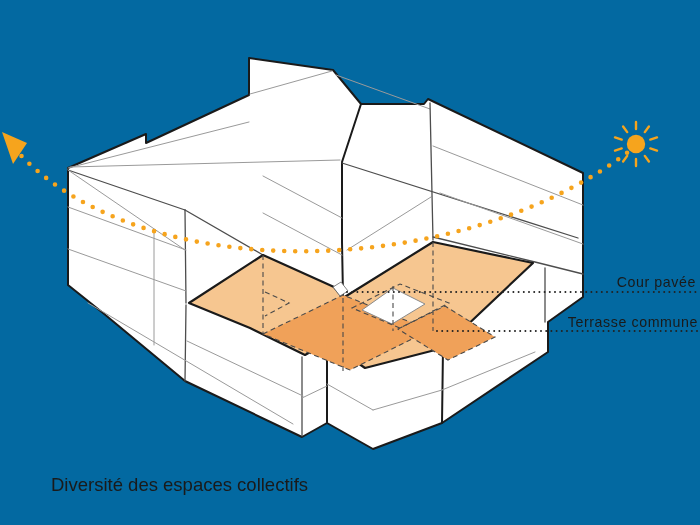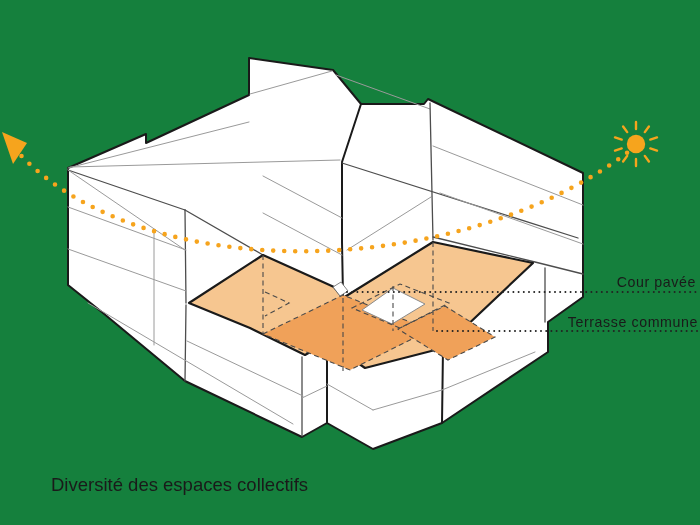--- a/index.html
+++ b/index.html
@@ -1,16 +1,16 @@
 <!DOCTYPE html>
 <html><head>
 <meta charset="utf-8">
 <style>
   html,body{margin:0;padding:0;background:#ffffff;}
-  .stage{position:relative;width:700px;height:525px;background:#15803d;overflow:hidden;
+  .stage{position:relative;width:700px;height:525px;background:#0369a1;overflow:hidden;
          font-family:"Liberation Sans", sans-serif;}
   svg{display:block;}
   .hv{stroke:#1a1a1a;stroke-width:2;fill:none;stroke-linejoin:round;stroke-linecap:round;}
   .md{stroke:#4d4d4d;stroke-width:1.3;fill:none;stroke-linecap:round;}
   .lt{stroke:#9a9a9a;stroke-width:1;fill:none;stroke-linecap:round;}
   .dsh{stroke:#4a4a4a;stroke-width:1.1;fill:none;stroke-dasharray:5 3.5;}
   .lbl{font-family:"Liberation Sans", sans-serif;font-size:14.2px;fill:#1a1a1a;letter-spacing:0.6px;}
   .cap{font-family:"Liberation Sans", sans-serif;font-size:18.5px;fill:#1a1a1a;}
 </style>
 </head>

